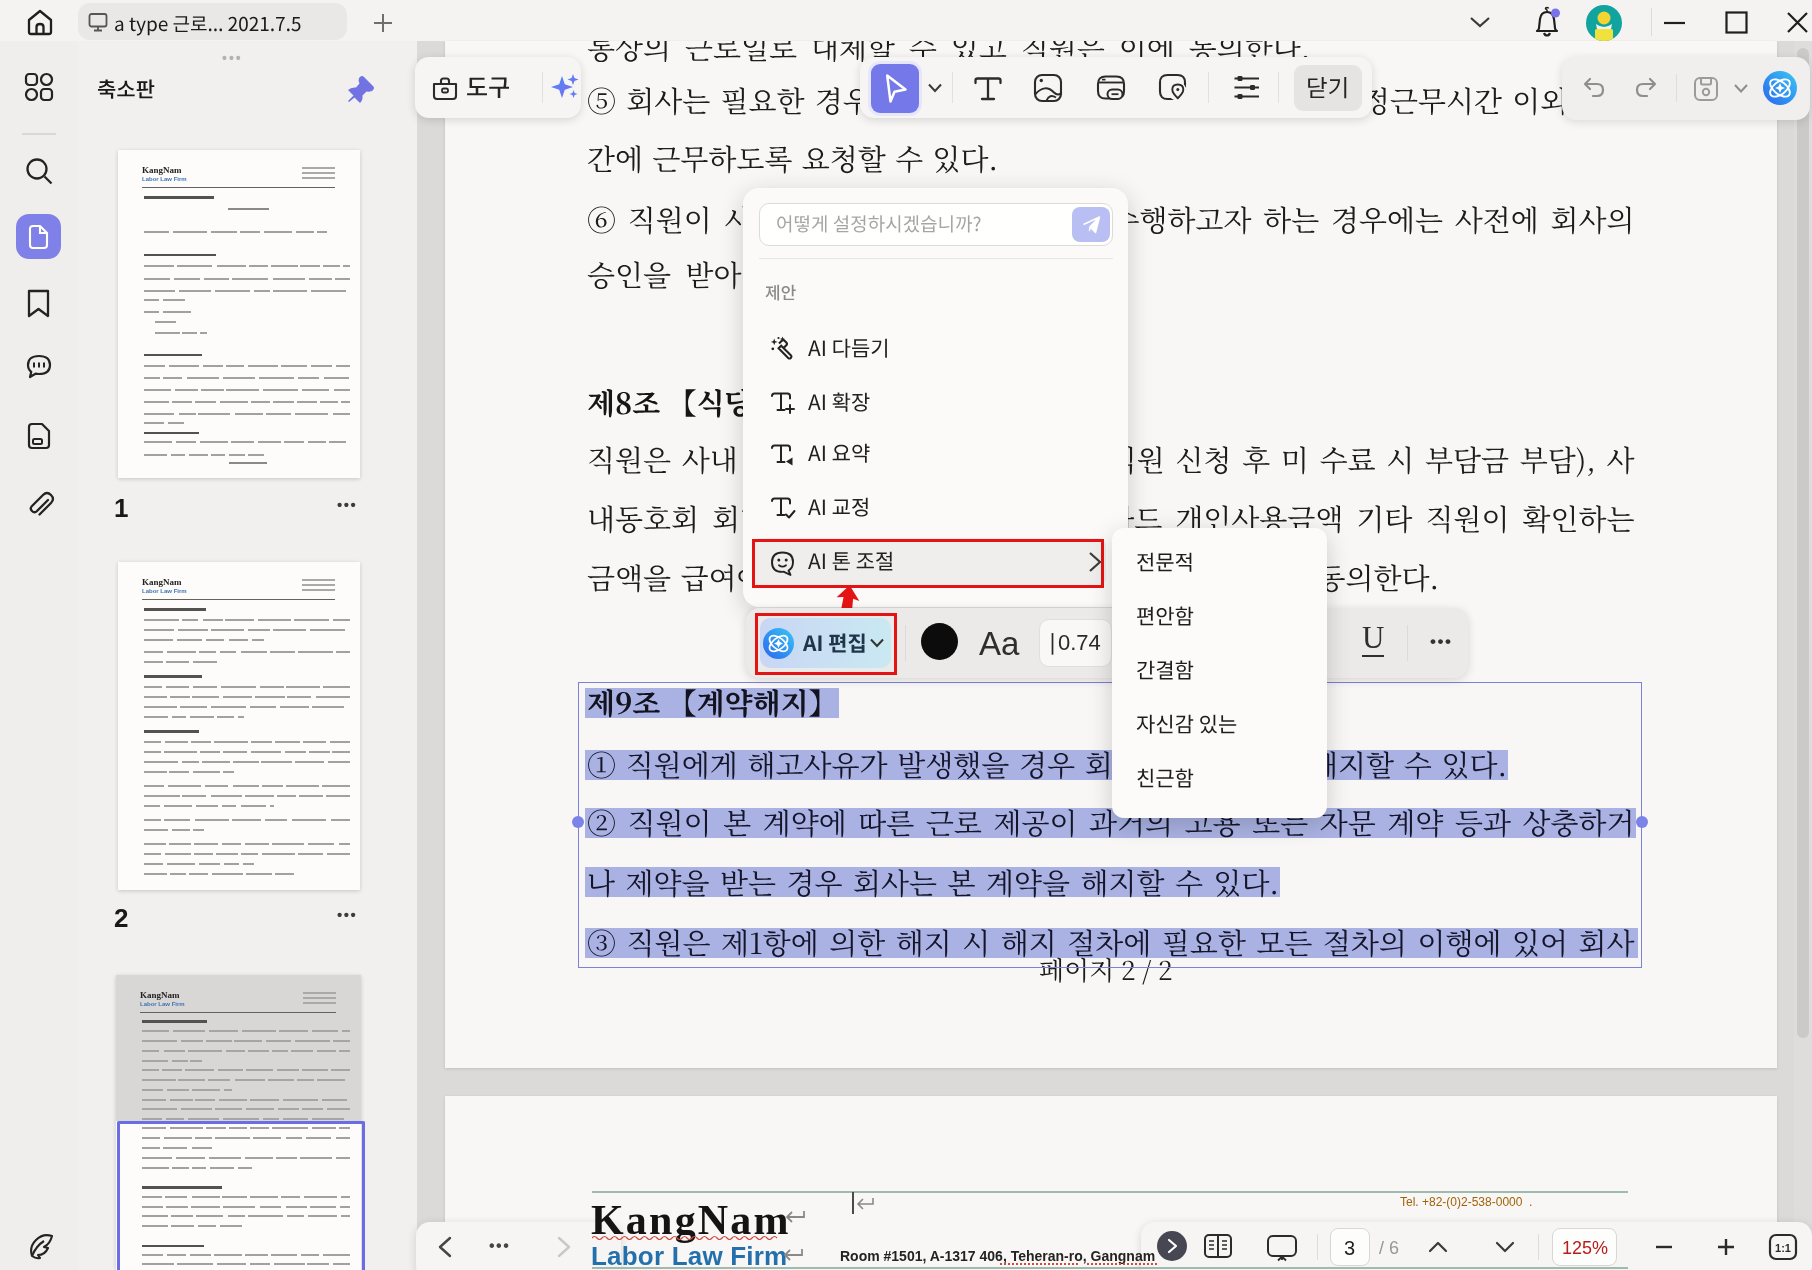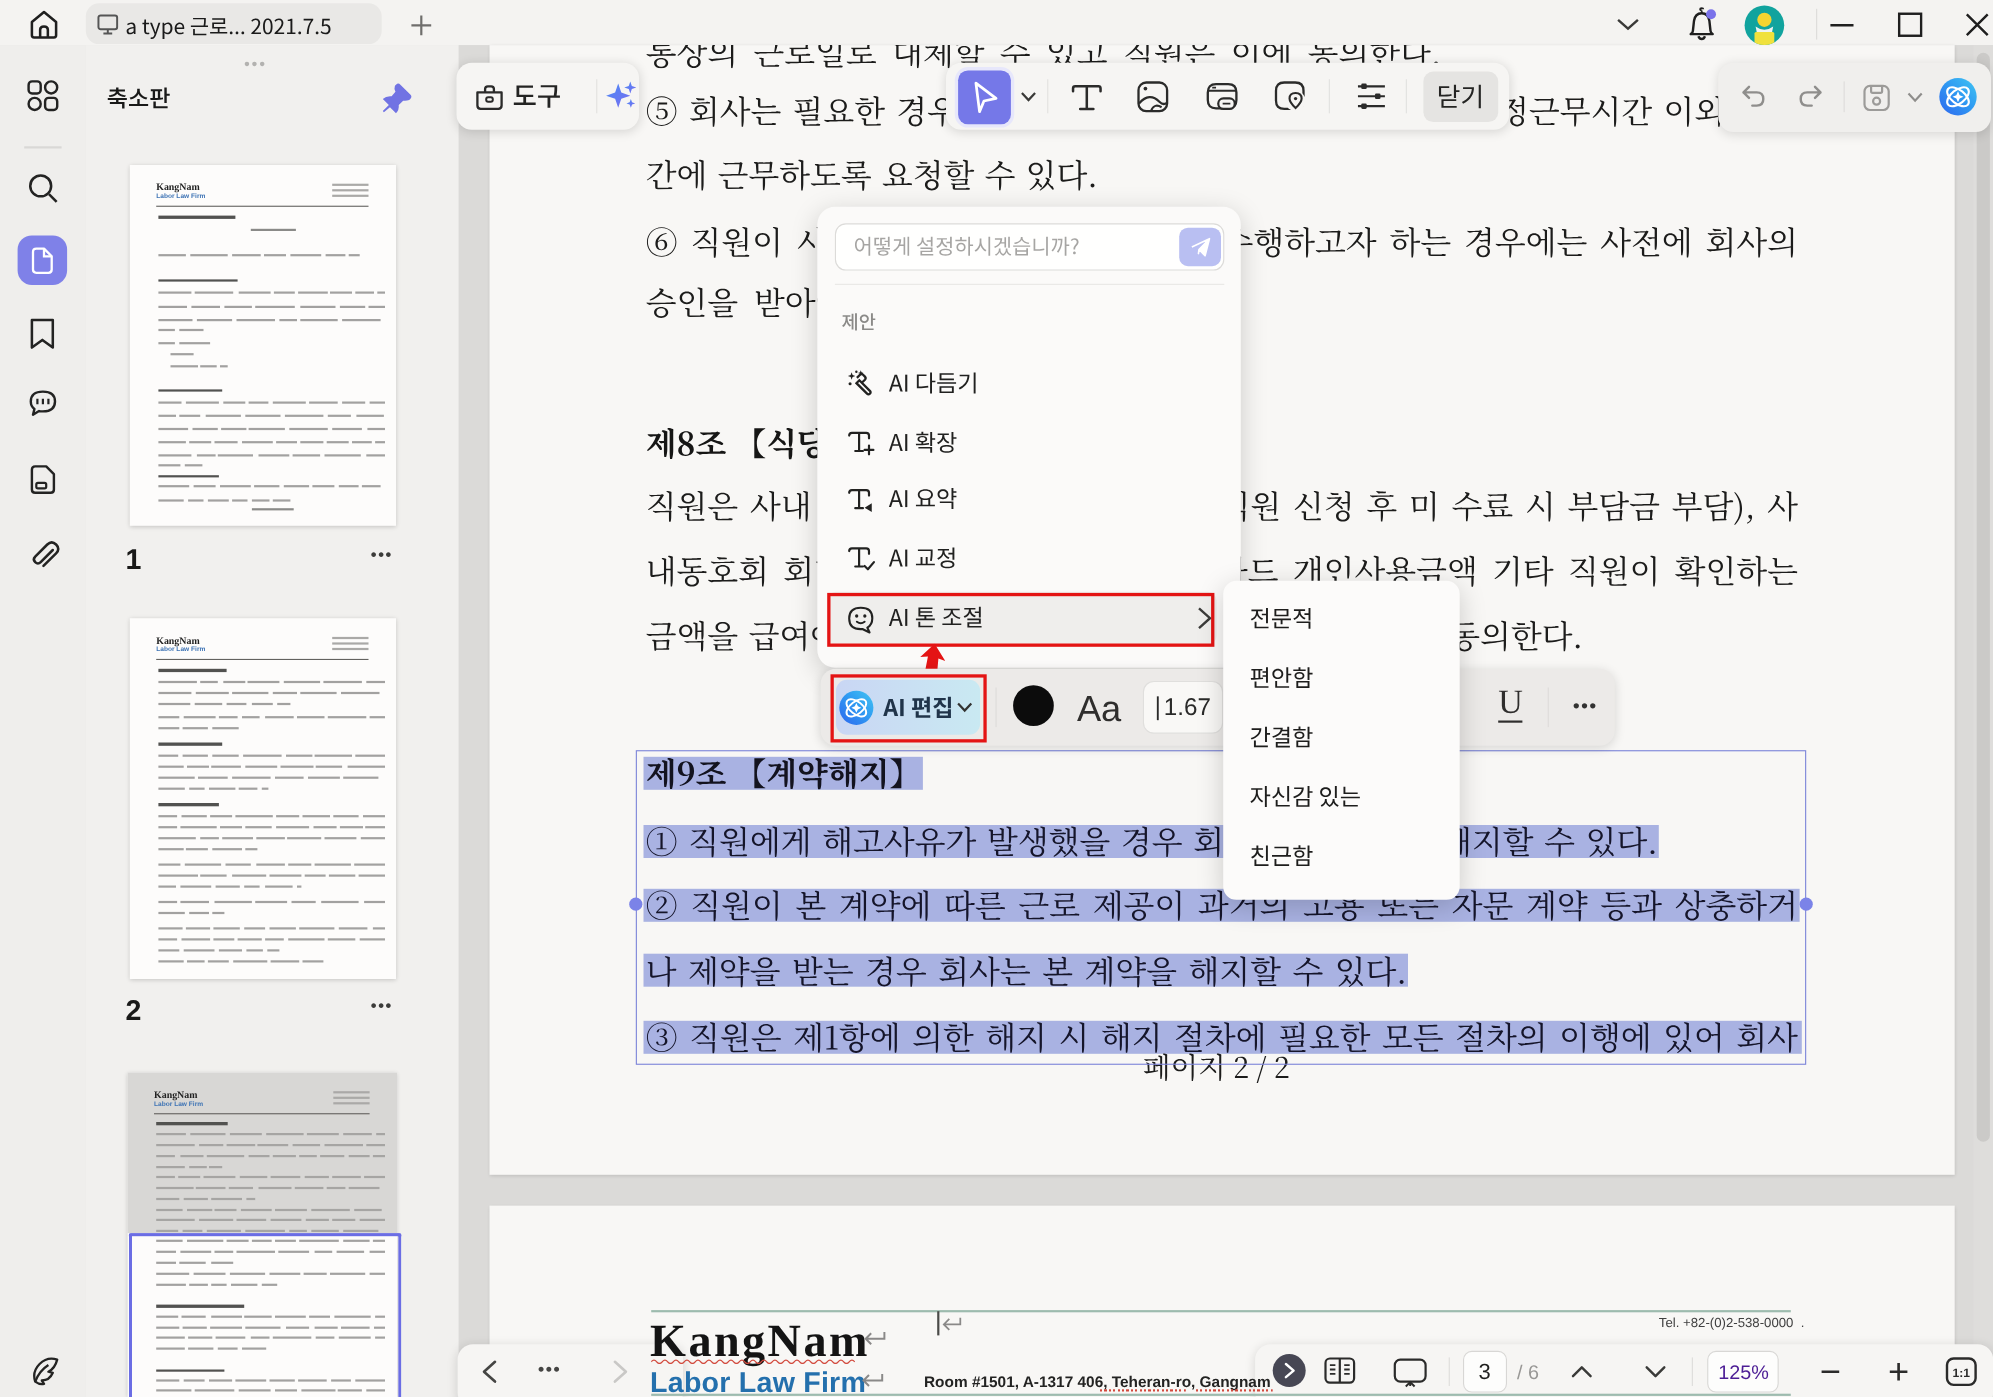--- a/index.html
+++ b/index.html
@@ -1402,21 +1402,21 @@
     </g>
   </svg>
 <svg style="position:absolute;left:869px;top:637px;" width="16" height="12" viewBox="0 0 16 12" fill="none">
     <path d="M2 2.5 L8 9 L14 2.5" stroke="#333332" stroke-width="2" fill="none"></path>
   </svg>
 <div style="position:absolute;left:754.5px;top:612.5px;width:136px;height:56px;border:3.6px solid #e41414"></div>
 <div style="position:absolute;left:905px;top:625px;width:1px;height:36px;background:#dcdbd9"></div>
 <div style="position:absolute;left:920.5px;top:623px;width:37px;height:37px;border-radius:50%;background:#0c0c0c"></div>
 <div style="position:absolute;left:979px;top:625px;font:400 33px 'Liberation Sans',sans-serif;color:#2f2e2d">Aa</div>
 <div style="position:absolute;left:1039px;top:619px;width:73px;height:48px;background:#f9f8f6;border:1px solid #e0dfdd;border-radius:10px;box-sizing:border-box"></div>
-<div style="position:absolute;left:1047px;top:630px;font:400 22px 'Liberation Sans',sans-serif;color:#2a2a29">∣1.67</div>
+<div style="position:absolute;left:1047px;top:630px;font:400 22px 'Liberation Sans',sans-serif;color:#2a2a29">∣0.74</div>
 <div style="position:absolute;left:1362px;top:621px;font:400 31px 'Liberation Serif',serif;color:#2f2e2d;border-bottom:2px solid #2f2e2d;line-height:34px">U</div>
 <div style="position:absolute;left:1407px;top:625px;width:1px;height:36px;background:#dcdbd9"></div>
 <div style="position:absolute;left:1430px;top:632px;font:700 17px 'Liberation Sans',sans-serif;color:#333332;letter-spacing:1.5px">•••</div>
 <div style="position:absolute;left:1112px;top:528px;width:215px;height:290px;background:#fcfbfa;border-radius:12px;box-shadow:0 6px 24px rgba(0,0,0,.18)"></div>
 <svg class="k" style="left:1136.0px;top:549.0px" width="60" height="28">
     <g fill="#1e1e1d" transform="translate(0,21.0) scale(0.02100,-0.02100)">
       <use href="#c13ic" x="0"></use>
       <use href="#c10zc" x="920"></use>
       <use href="#c13i9" x="1840"></use>
     </g>
@@ -1478,21 +1478,21 @@
 <div style="position:absolute;left:1344px;top:1237px;font:400 20px 'Liberation Sans',sans-serif;color:#1f1f1e">3</div>
 <div style="position:absolute;left:1379px;top:1238px;font:400 18px 'Liberation Sans',sans-serif;color:#989795">/ 6</div>
 <svg style="position:absolute;left:1428px;top:1240px;" width="20" height="14" viewBox="0 0 20 14" fill="none">
     <path d="M2 11 L10 3 L18 11" stroke="#3a3a38" stroke-width="2.2" fill="none" stroke-linecap="round" stroke-linejoin="round"></path>
   </svg>
 <svg style="position:absolute;left:1495px;top:1240px;" width="20" height="14" viewBox="0 0 20 14" fill="none">
     <path d="M2 3 L10 11 L18 3" stroke="#3a3a38" stroke-width="2.2" fill="none" stroke-linecap="round" stroke-linejoin="round"></path>
   </svg>
 <div style="position:absolute;left:1538px;top:1234px;width:1px;height:26px;background:#dddcda"></div>
 <div style="position:absolute;left:1552px;top:1228px;width:65px;height:38px;background:#fdfdfc;border:1px solid #d8d7d5;border-radius:8px;box-sizing:border-box"></div>
-<div style="position:absolute;left:1562px;top:1238px;font:400 18px 'Liberation Sans',sans-serif;color:#4c1d95">125%</div>
+<div style="position:absolute;left:1562px;top:1238px;font:400 18px 'Liberation Sans',sans-serif;color:#b91c1c">125%</div>
 <svg style="position:absolute;left:1654px;top:1244px;" width="20" height="6" viewBox="0 0 20 6" fill="none">
     <path d="M2 3 H18" stroke="#2b2b2a" stroke-width="2.4"></path>
   </svg>
 <svg style="position:absolute;left:1716px;top:1237px;" width="20" height="20" viewBox="0 0 20 20" fill="none">
     <path d="M10 2 V18 M2 10 H18" stroke="#2b2b2a" stroke-width="2.4"></path>
   </svg>
 <svg style="position:absolute;left:1768px;top:1233px;" width="30" height="28" viewBox="0 0 30 28" fill="none">
     <rect x="2" y="2" width="26" height="24" rx="6" stroke="#2b2b2a" stroke-width="2.2"></rect>
     <text x="15" y="19" font-family="Liberation Sans" font-size="11" font-weight="bold" fill="#2b2b2a" text-anchor="middle">1:1</text>
   </svg>
@@ -1508,13 +1508,13 @@
 <svg style="position:absolute;left:782px;top:1246px;" width="22" height="18" viewBox="0 0 22 18" fill="none">
     <path d="M20 3 V9 H4 M8 4 L3 9 L8 14" stroke="#8a8988" stroke-width="1.8" fill="none"></path>
   </svg>
 <div style="position:absolute;left:852px;top:1192px;width:1.6px;height:22px;background:#4a4a48"></div>
 <svg style="position:absolute;left:855px;top:1196px;" width="22" height="16" viewBox="0 0 22 16" fill="none">
     <path d="M18 2 V8 H4 M8 3 L3 8 L8 13" stroke="#8a8988" stroke-width="1.6" fill="none"></path>
   </svg>
 <div style="position:absolute;left:840px;top:1248px;font:700 14px 'Liberation Sans',sans-serif;color:#232322">Room #1501, A-1317 406, Teheran-ro, Gangnam</div>
 <div style="position:absolute;left:1000px;top:1263px;width:78px;height:1.5px;background:repeating-linear-gradient(90deg,#d2493d 0 2px,transparent 2px 4px)"></div>
 <div style="position:absolute;left:1087px;top:1263px;width:70px;height:1.5px;background:repeating-linear-gradient(90deg,#d2493d 0 2px,transparent 2px 4px)"></div>
-<div style="position:absolute;left:1508px;top:1195px;font:400 12px 'Liberation Sans',sans-serif;color:#404040">Tel. +82-(0)2-538-0000&nbsp;&nbsp;.</div>
+<div style="position:absolute;left:1400px;top:1195px;font:400 12px 'Liberation Sans',sans-serif;color:#a16207">Tel. +82-(0)2-538-0000&nbsp;&nbsp;.</div>
 <div style="position:absolute;left:592px;top:1267px;width:1036px;height:1.6px;background:#9dbbae"></div>
 </body></html>

